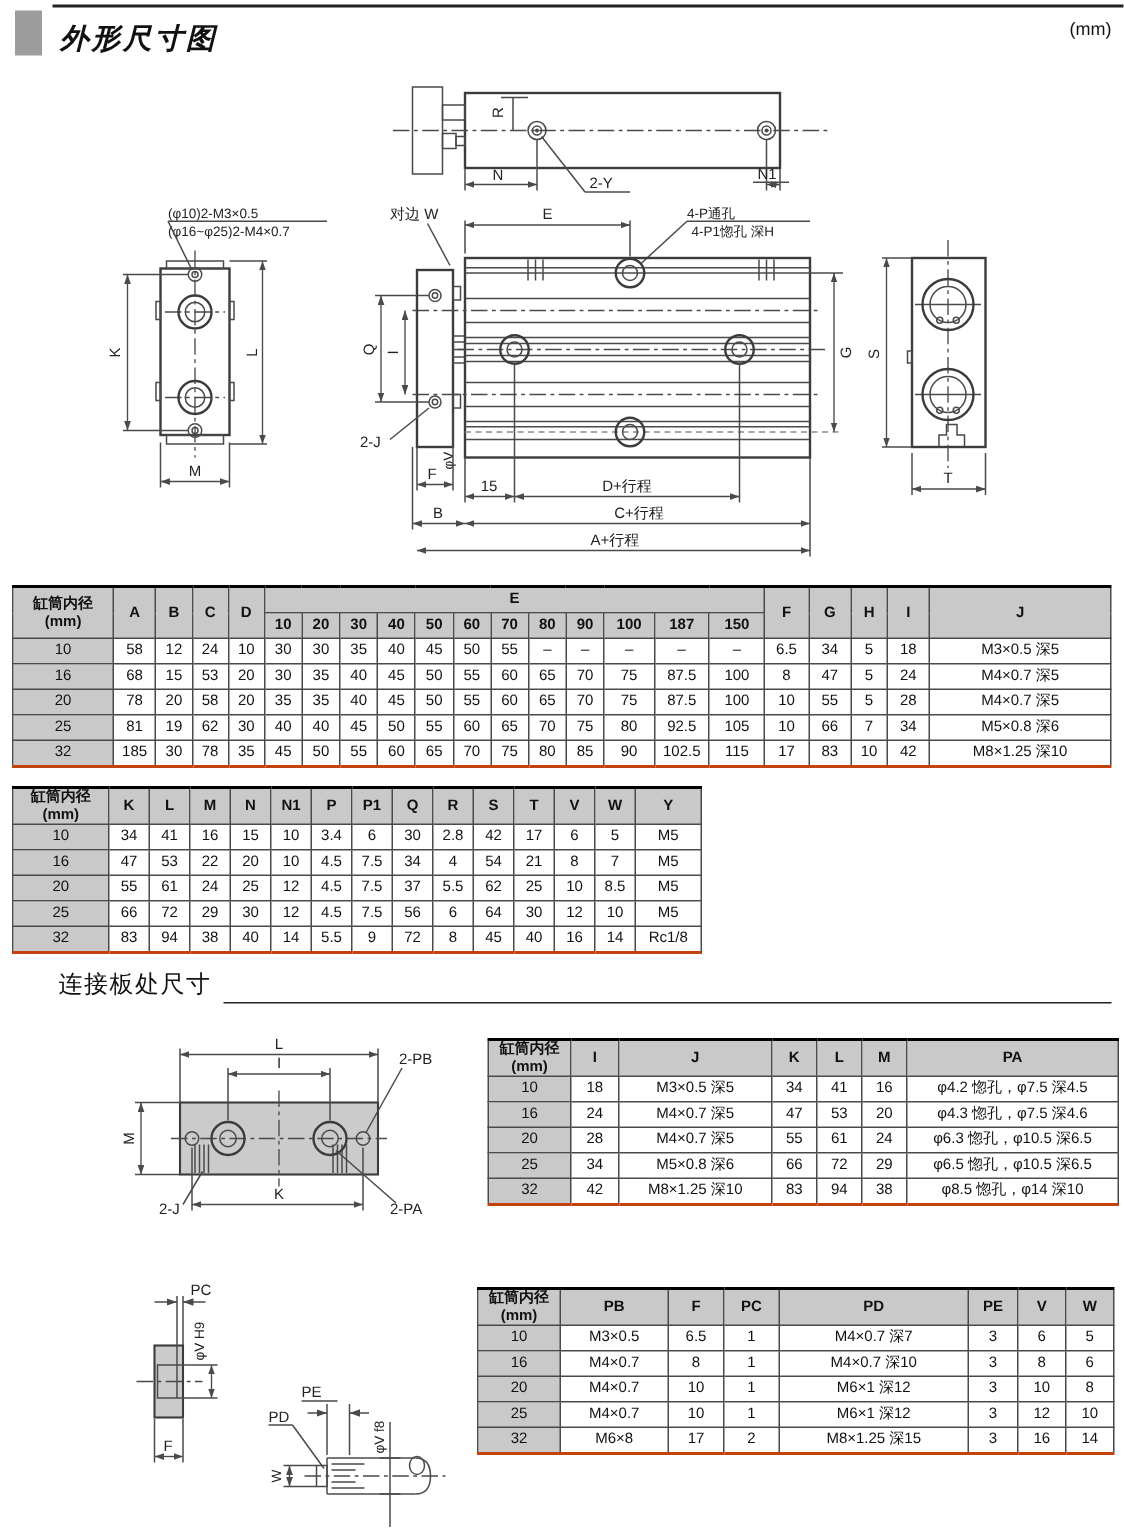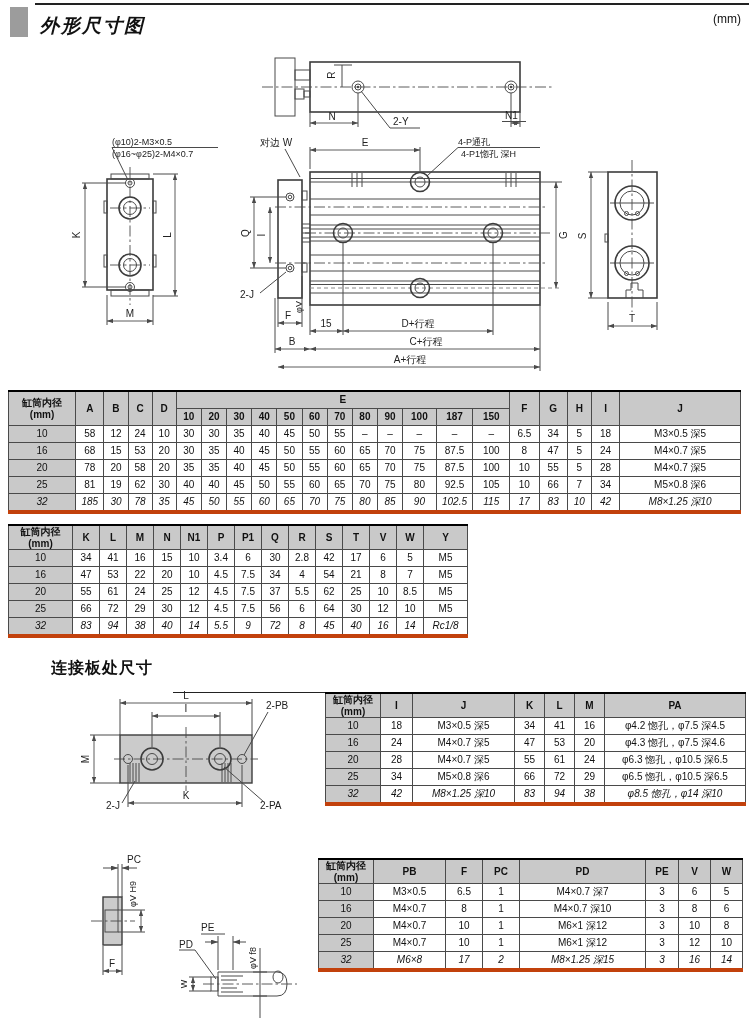--- a/index.html
+++ b/index.html
@@ -5,40 +5,40 @@
   html,body{margin:0;padding:0;}
   body{width:749px;height:1026px;position:relative;background:#fff;
        font-family:"Liberation Sans","DejaVu Sans",sans-serif;color:#111;overflow:hidden;}
   
   .top-rule{position:absolute;left:35px;top:3px;width:714px;border-top:2px solid #222;}
   .marker{position:absolute;left:10px;top:7px;width:18px;height:30px;background:#9c9c9c;}
   .page-title{position:absolute;left:40px;top:13px;margin:0;font-size:19px;font-weight:bold;letter-spacing:2px;font-style:italic;}
   .unit{position:absolute;right:8px;top:12px;font-size:12px;}
   
   .sec2{position:absolute;left:35px;top:642px;width:706px;display:flex;align-items:flex-end;}
-  .sec2 h2{margin:16px;font-size:16px;font-weight:bold;letter-spacing:1px;white-space:nowrap;text-align:right;}
+  .sec2 h2{margin:4px;font-size:16px;font-weight:normal;letter-spacing:1px;white-space:nowrap;text-align:right;}
   .sec2 .rule{flex:1;border-bottom:1.5px solid #222;margin-left:4px;margin-bottom:2px;}
   
   svg{position:absolute;overflow:visible;}
   svg text{font-size:10px;fill:#222;}
   svg .sm{font-size:9px;}
   .st{stroke:#4a4a4a;fill:none;stroke-width:1;}
   .st2{stroke:#3c3c3c;fill:none;stroke-width:1.6;}
   .cl{stroke:#4a4a4a;fill:none;stroke-width:0.9;stroke-dasharray:11 3 2.5 3;}
   .dsh{stroke:#8a8a8a;fill:none;stroke-width:1;stroke-dasharray:4 3;}
   .dl{stroke:#4a4a4a;fill:none;stroke-width:0.9;marker-start:url(#ar);marker-end:url(#ar);}
   .gry{fill:#cbcbcb;stroke:#3c3c3c;stroke-width:1.4;}
   
   table.dim{position:absolute;border-collapse:collapse;table-layout:fixed;font-size:10px;}
   .dim th,.dim td{border:1px solid #4a4a4a;text-align:center;vertical-align:middle;
                   padding:0 1px;height:16px;line-height:1.15;white-space:nowrap;overflow:hidden;}
   .dim th{background:#c9c9c9;font-weight:bold;white-space:pre-line;}
   .dim td.idc{background:#c9c9c9;}
   .dim thead tr:first-child th{border-top:2px solid #000;}
-  .dim tbody tr:last-child td{border-bottom:4px solid #c2410c;font-style:italic;}
+  .dim tbody tr:last-child td{border-bottom:2px solid #c2410c;}
   #t1{left:8px;top:390px;width:733px;}
   #t2{left:8px;top:524px;width:449px;}
   #t3{left:325px;top:692px;width:420px;}
   #t4{left:318px;top:858px;width:424px;}
 </style>
 </head>
 <body>
 
 <svg width="0" height="0">
   <defs>

